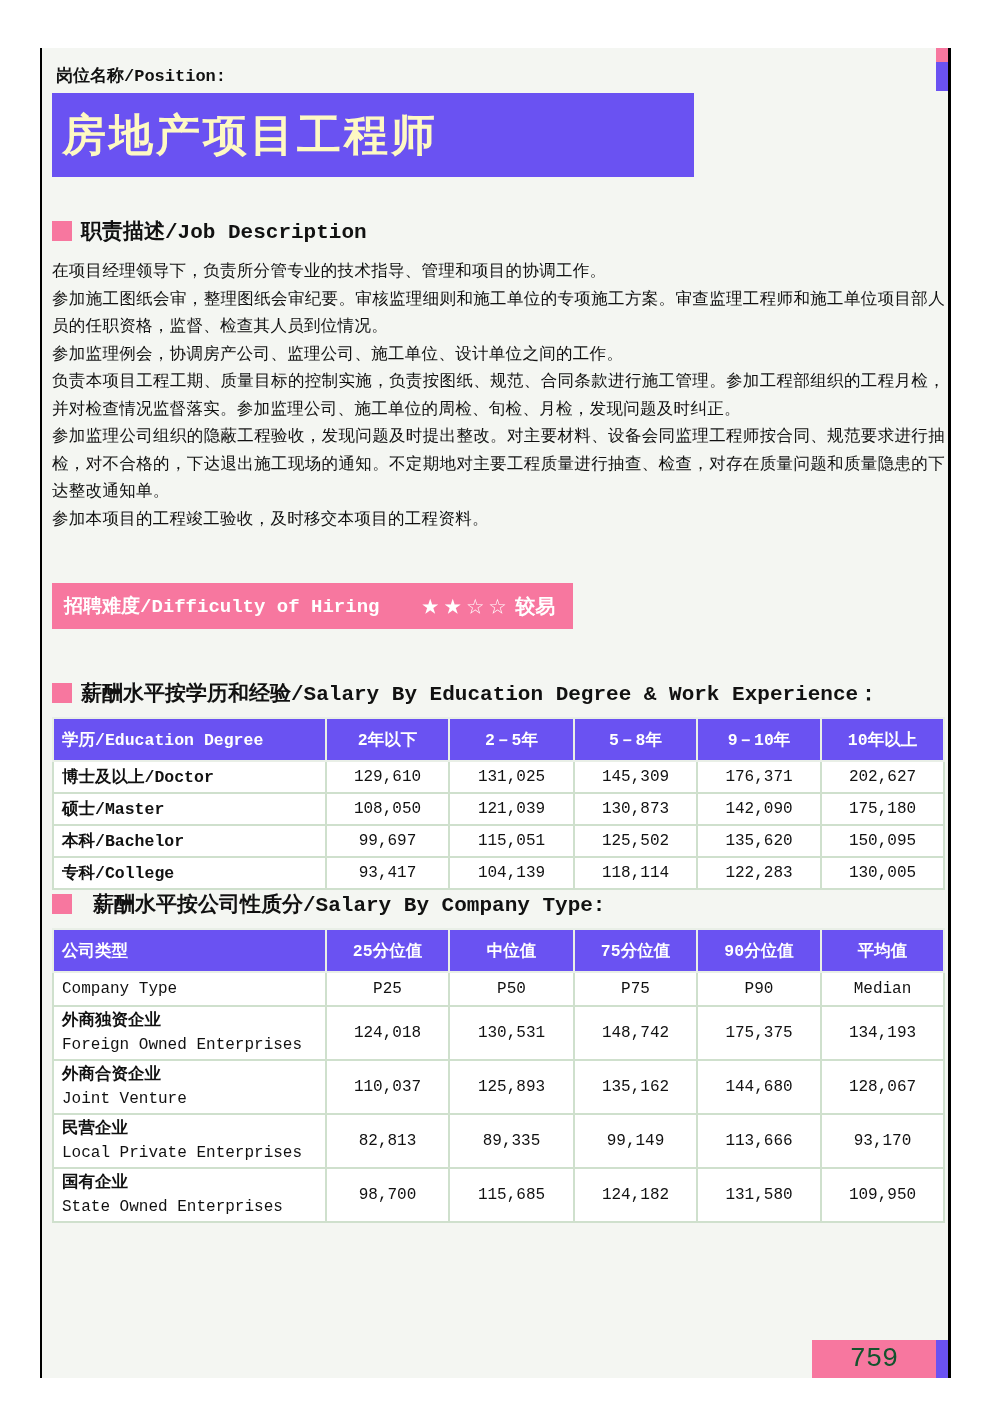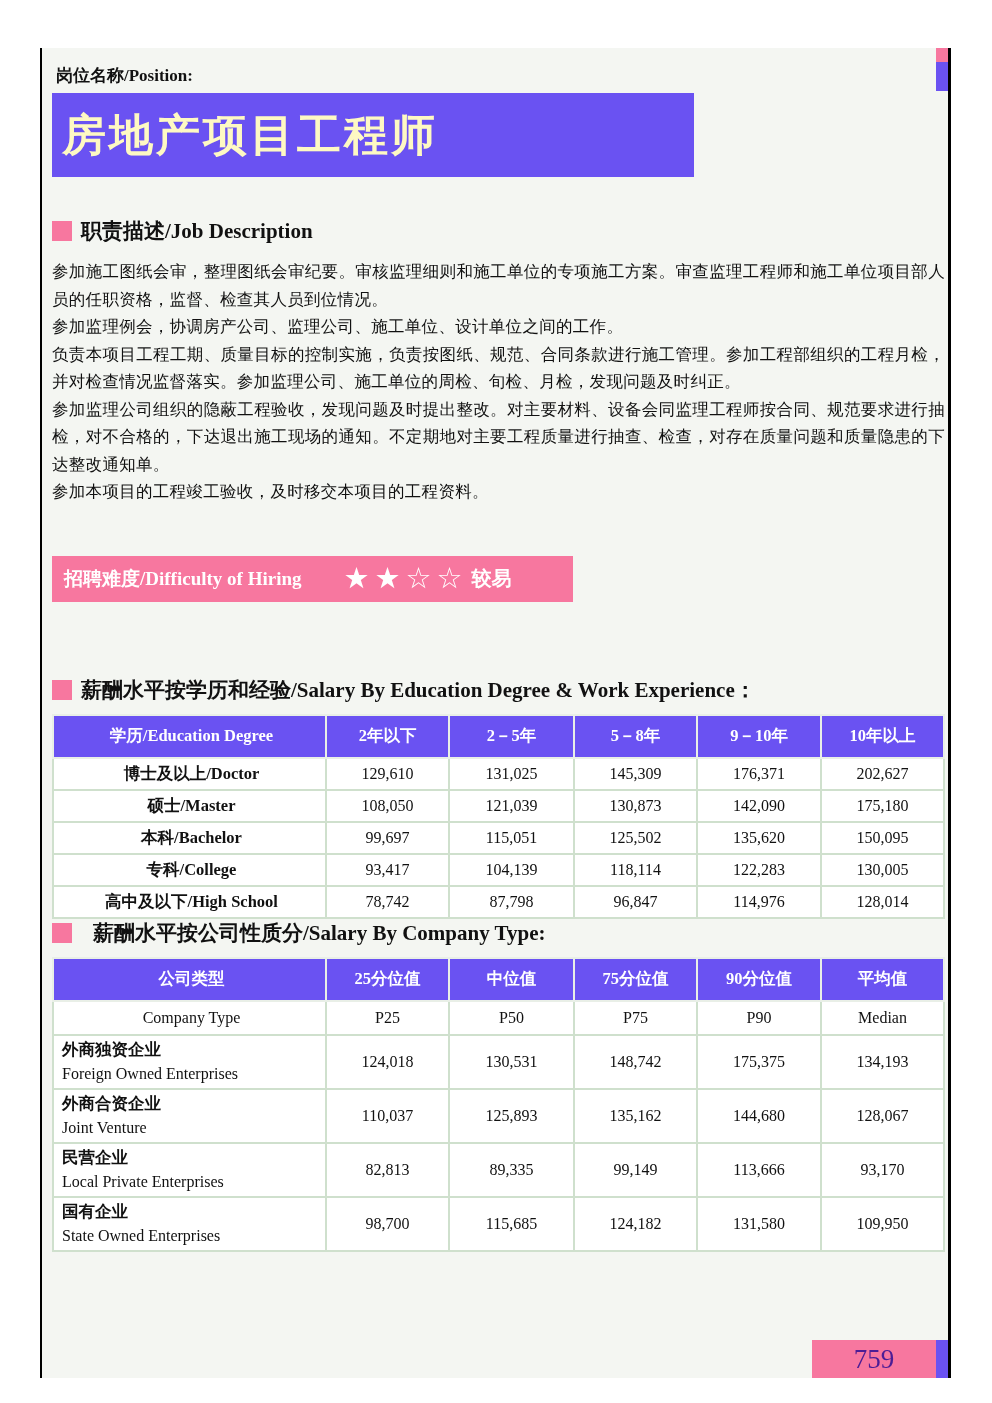--- a/index.html
+++ b/index.html
@@ -1,66 +1,66 @@
 <!DOCTYPE html>
 <html><head>
 <meta charset="utf-8">
 <style>
   html,body{margin:0;padding:0;background:#ffffff;}
   .page{position:relative;width:992px;height:1403px;background:#ffffff;overflow:hidden;
-        font-family:Liberation Serif, serif;color:#111;}
+        font-family:Liberation Mono, monospace;color:#111;}
   .sheet{position:absolute;left:40px;top:48px;width:911px;height:1330px;
          border-left:2px solid #000;border-right:3px solid #000;
          background:#f4f6f2;box-sizing:border-box;padding:14px 10px 0 10px;}
   
   .corner-accent{position:absolute;top:0;right:0;width:12px;}
   .corner-accent .pk{height:14px;background:#f7779f;}
   .corner-accent .pu{height:29px;background:#6a52f2;}
   
   .pos-label{font-size:17px;font-weight:bold;margin:2px 0 6px 4px;}
   .title-banner{width:642px;height:84px;background:#6a52f2;display:flex;align-items:center;}
   .title-banner span{color:#fef9c3;font-size:44px;font-weight:bold;letter-spacing:3px;padding-left:10px;}
   .no-row{display:flex;align-items:center;margin-top:26px;}
   .no-item{display:flex;align-items:center;font-size:21px;font-weight:bold;}
   .no-item.first{width:275px;}
   .sq{width:20px;height:20px;background:#f7779f;margin-right:9px;flex:0 0 auto;}
   
   .sec-head{display:flex;align-items:center;font-size:21px;font-weight:bold;}
   .sec-head.jd{margin-top:40px;}
-  .sec-head.edu{margin-top:74px;align-items:center;}
+  .sec-head.edu{margin-top:50px;align-items:center;}
   .sec-head.comp{gap:12px;}
   
   .jd-text{margin-top:13px;width:893px;font-size:16.5px;line-height:27.5px;
            text-align:justify;letter-spacing:0.3px;}
   .jd-text p{margin:0;}
   
   .diff-banner{margin-top:50px;width:521px;height:46px;background:#f7779f;
                display:flex;align-items:center;color:#fff;}
   .diff-banner .lbl{font-size:19px;font-weight:bold;padding-left:12px;}
   .diff-banner .stars{margin-left:42px;font-size:29px;letter-spacing:5px;line-height:1;}
   .diff-banner .lvl{font-size:20px;font-weight:bold;margin-left:4px;}
   
   table.sal{border-collapse:collapse;table-layout:fixed;width:891px;margin-top:10px;
             background:#fff;border:2px solid #9db69d;}
   table.sal td{border:2px solid #cfe0cd;font-size:16px;text-align:center;
                padding:0 4px;vertical-align:middle;}
-  table.sal td.lbl{text-align:center;padding-left:8px;font-weight:600;font-size:16.5px;}
+  table.sal td.lbl{text-align:left;padding-left:8px;font-weight:600;font-size:16.5px;}
   table.sal tr.hd td{background:#6a52f2;color:#fff;font-weight:bold;font-size:16.5px;
                      border-color:#e9efe7;height:41px;}
   table.sal tr.hd td.lbl{font-weight:bold;}
   .t1 tr.data td{height:30px;}
   .t2 tr.sub td{height:32px;font-weight:normal;}
   .t2 tr.sub td.lbl{font-weight:normal;font-size:16px;}
   .t2 tr.data td{height:52px;}
   .t2 td.lbl2{text-align:left;padding-left:8px;line-height:24px;}
   .t2 td.lbl2 .zh{font-weight:bold;font-size:16.5px;display:block;}
   .t2 td.lbl2 .en{font-weight:normal;font-size:16px;display:block;}
   
   .pageno-wrap{position:absolute;right:0;bottom:0;display:flex;}
-  .pageno{width:124px;height:38px;background:#f7779f;color:#4c1d95;font-size:27px;
+  .pageno{width:124px;height:38px;background:#f7779f;color:#14532d;font-size:27px;
           display:flex;align-items:center;justify-content:center;}
   .pageno-accent{width:12px;height:38px;background:#6a52f2;}
 </style>
 </head>
 <body>
 
 <div class="page">
   <div class="sheet">
 
     <div class="corner-accent">
@@ -74,20 +74,21 @@
       <span>房地产项目工程师</span>
     </div>
 
 
     <div class="sec-head jd">
       <span class="sq"></span>
       <span>职责描述/Job Description</span>
     </div>
 
     <div class="jd-text">
+      <p>在项目经理领导下，负责所分管专业的技术指导、管理和项目的协调工作。</p>
       <p>参加施工图纸会审，整理图纸会审纪要。审核监理细则和施工单位的专项施工方案。审查监理工程师和施工单位项目部人员的任职资格，监督、检查其人员到位情况。</p>
       <p>参加监理例会，协调房产公司、监理公司、施工单位、设计单位之间的工作。</p>
       <p>负责本项目工程工期、质量目标的控制实施，负责按图纸、规范、合同条款进行施工管理。参加工程部组织的工程月检，并对检查情况监督落实。参加监理公司、施工单位的周检、旬检、月检，发现问题及时纠正。</p>
       <p>参加监理公司组织的隐蔽工程验收，发现问题及时提出整改。对主要材料、设备会同监理工程师按合同、规范要求进行抽检，对不合格的，下达退出施工现场的通知。不定期地对主要工程质量进行抽查、检查，对存在质量问题和质量隐患的下达整改通知单。</p>
       <p>参加本项目的工程竣工验收，及时移交本项目的工程资料。</p>
     </div>
 
     <div class="diff-banner">
       <span class="lbl">招聘难度/Difficulty of Hiring</span>
       <span class="stars"><span>★★</span><span>☆☆</span></span>
@@ -142,28 +143,20 @@
         <td>150,095</td>
       </tr>
       <tr class="data">
         <td class="lbl">专科/College</td>
         <td>93,417</td>
         <td>104,139</td>
         <td>118,114</td>
         <td>122,283</td>
         <td>130,005</td>
       </tr>
-      <tr class="data">
-        <td class="lbl">高中及以下/High School</td>
-        <td>78,742</td>
-        <td>87,798</td>
-        <td>96,847</td>
-        <td>114,976</td>
-        <td>128,014</td>
-      </tr>
     </tbody>
       </table>
 
     <div class="sec-head comp">
       <span class="sq"></span>
       <span>薪酬水平按公司性质分/Salary By Company Type:</span>
     </div>
 
     <table class="sal t2">
       <colgroup>

